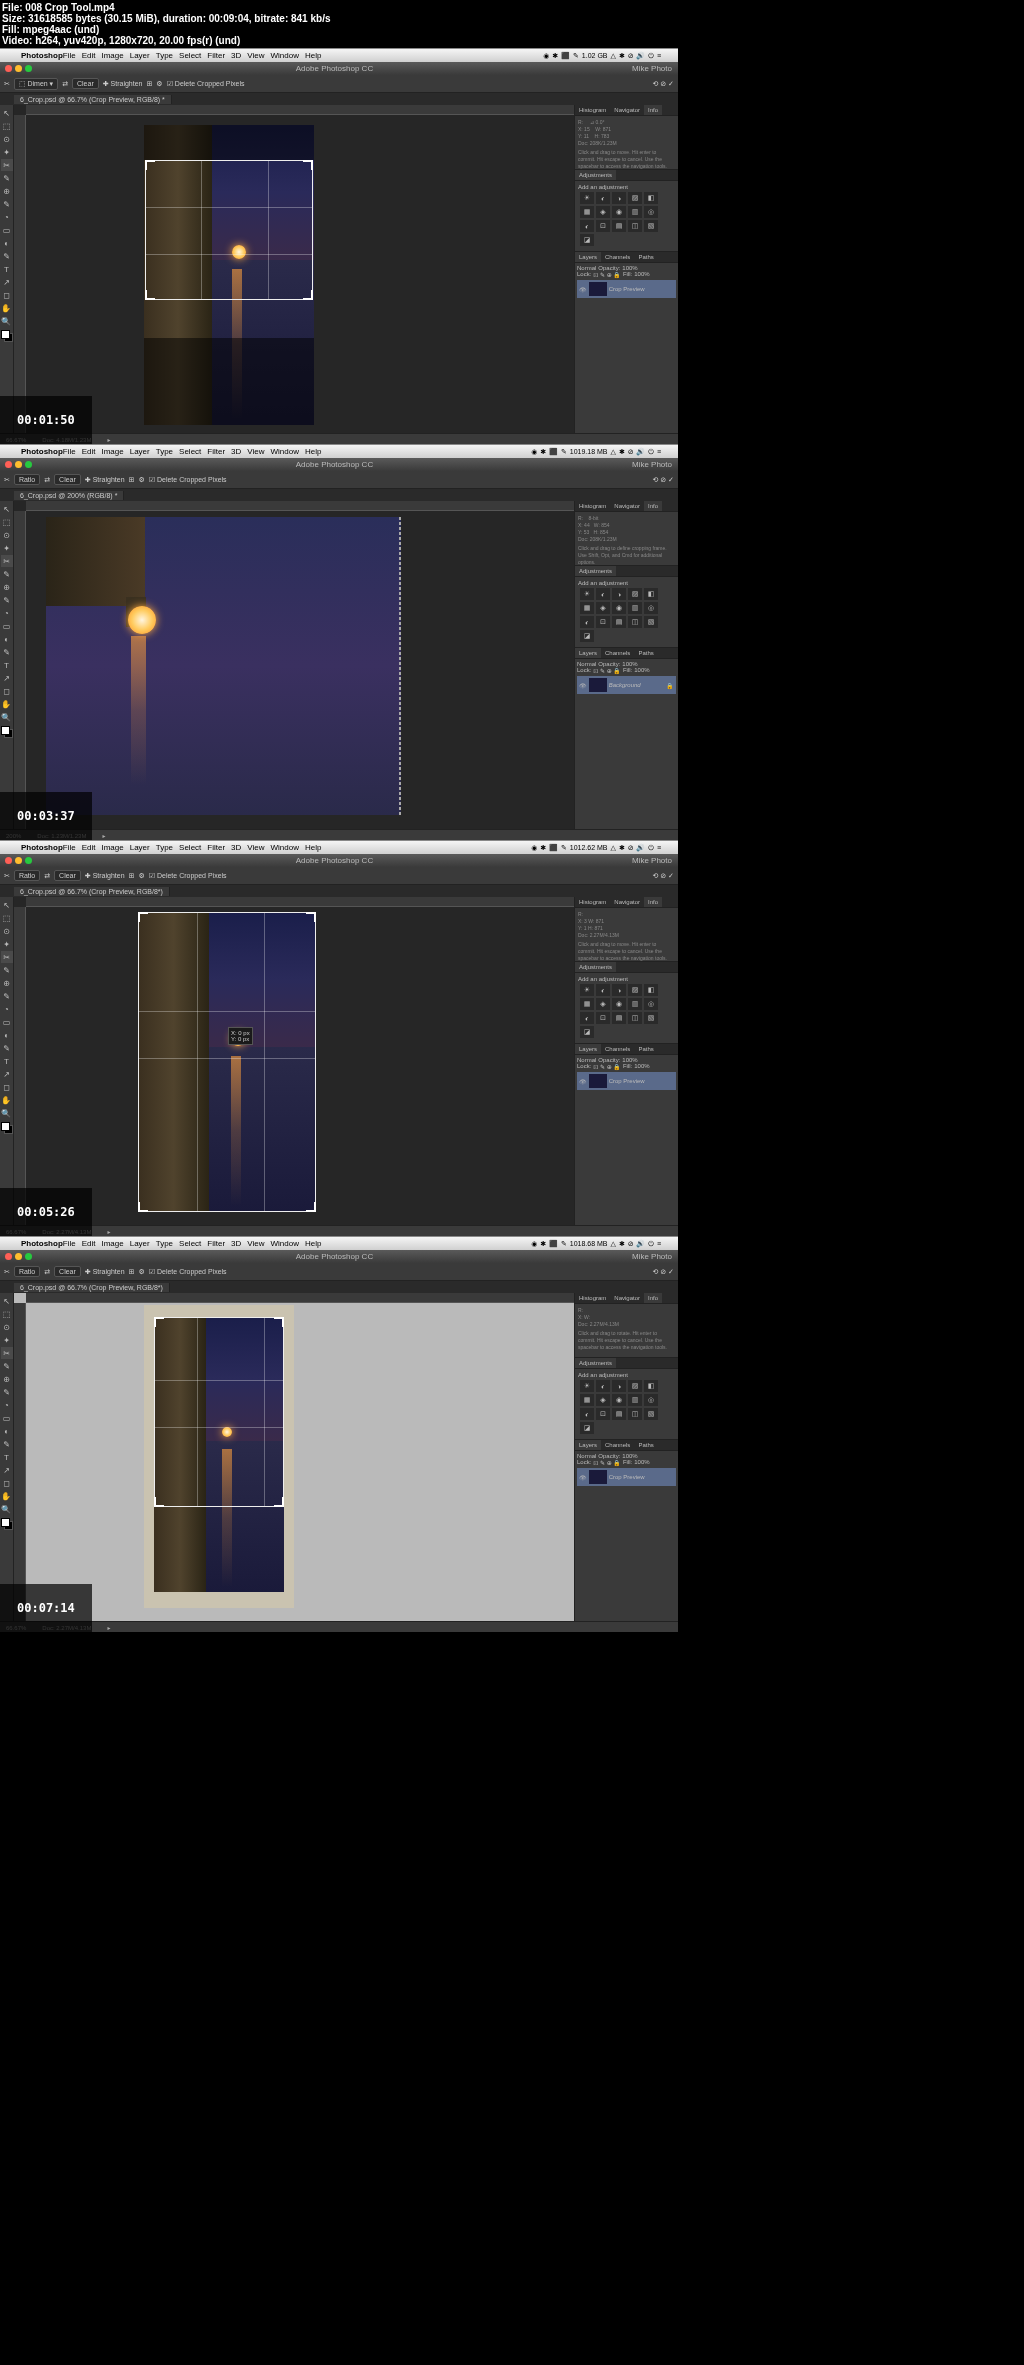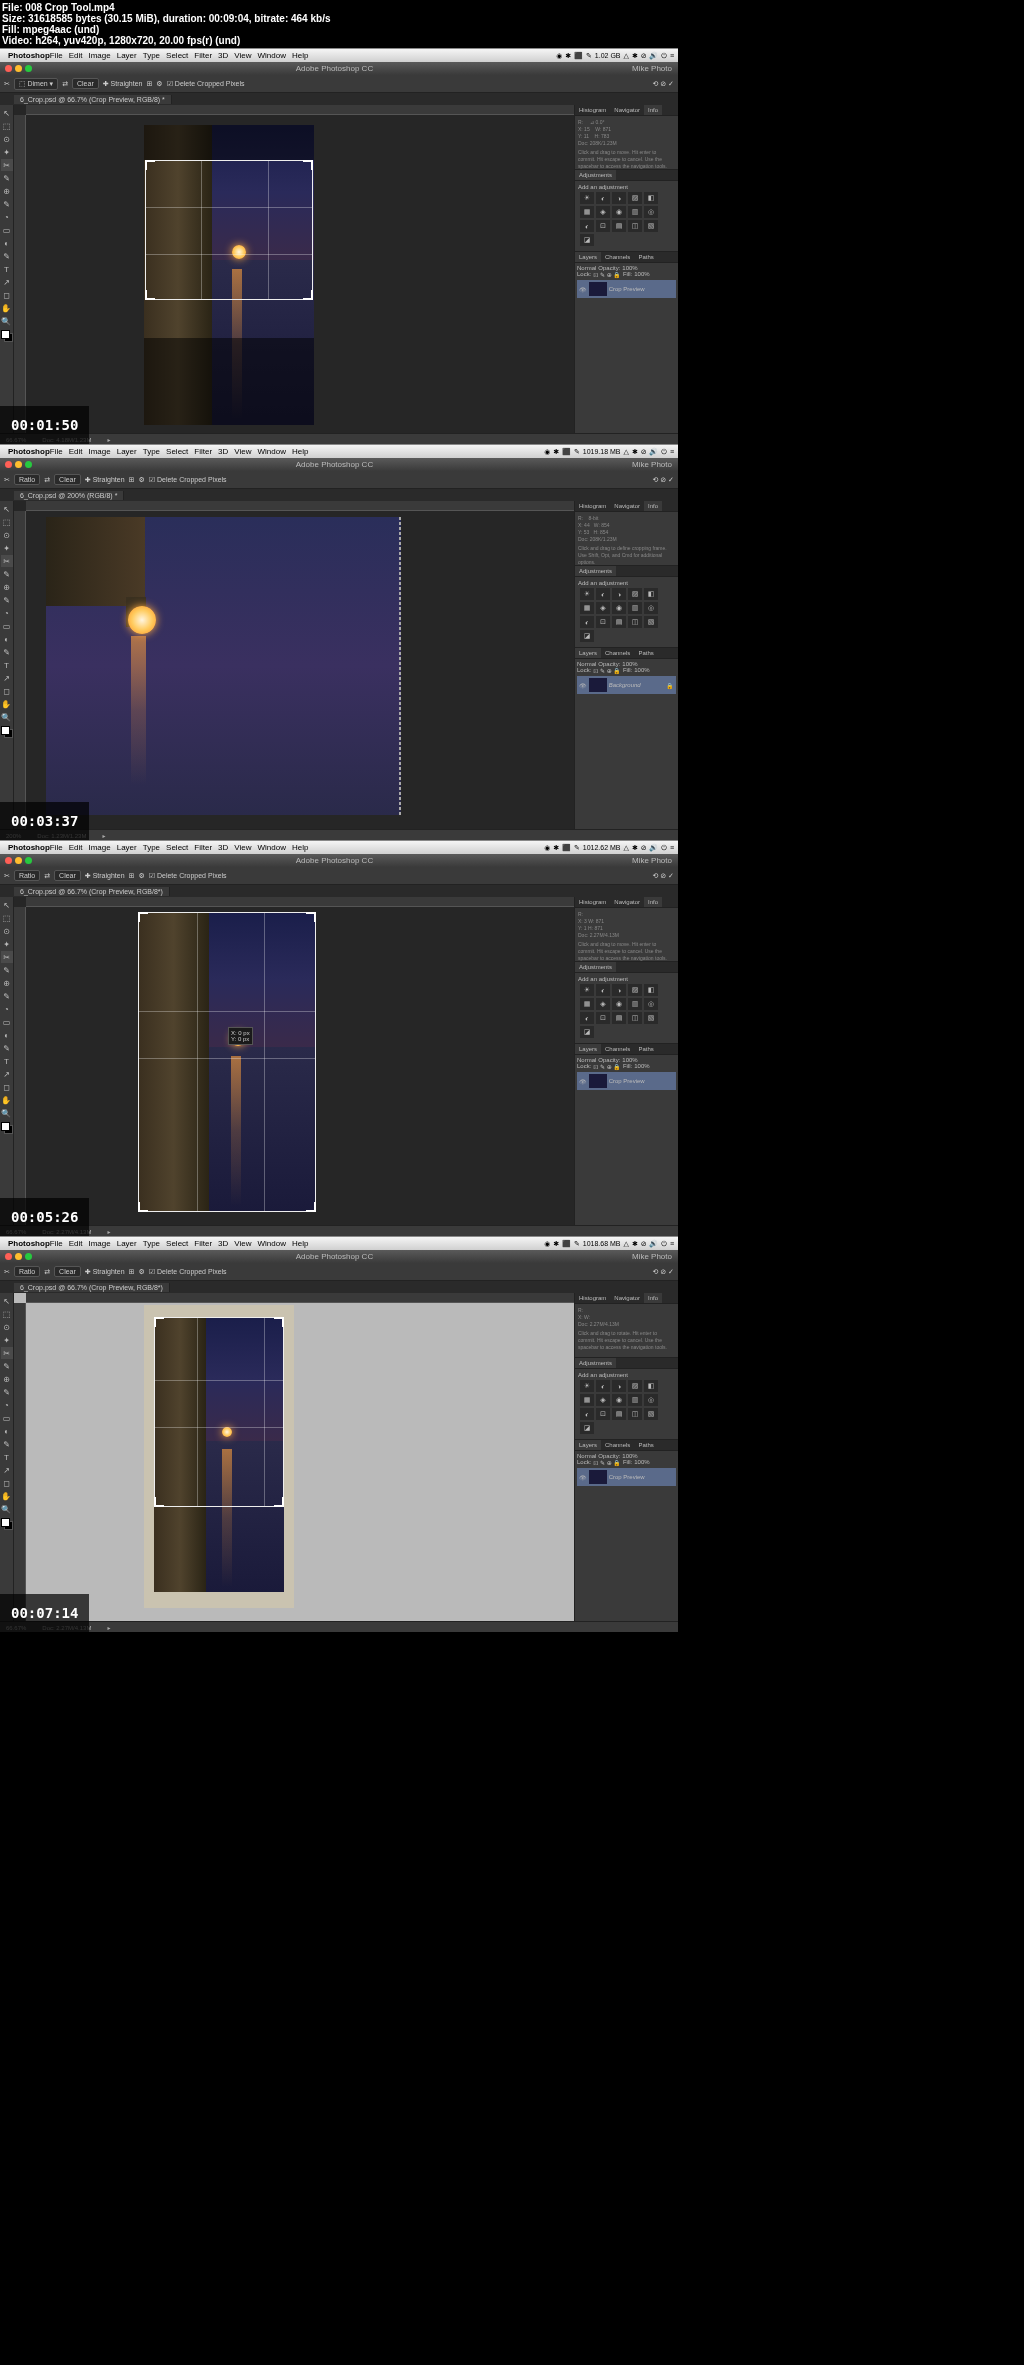--- a/index.html
+++ b/index.html
@@ -1,19 +1,19 @@
 <!DOCTYPE html>
 <html><head>
 <meta charset="utf-8">
 <style>
 *{margin:0;padding:0;box-sizing:border-box;font-family:Arial,sans-serif}
 body{background:#000;color:#fff;font-size:9px;width:678px}
 .meta-text{background:#000;color:#fff;font-family:monospace;font-size:10px;padding:2px;font-weight:bold}
 .frame{position:relative;height:396px;background:#3a3a3a;border-top:1px solid #888}
-.mac-menubar{height:13px;background:linear-gradient(#f5f5f5,#d0d0d0);display:flex;align-items:center;color:#000;font-size:8px;padding:0 4px}
+.mac-menubar{height:13px;background:linear-gradient(#f5f5f5,#d0d0d0);display:flex;align-items:center;color:#000;font-size:8px;padding:0 17px}
 .mac-menubar .apple{margin-right:4px}
 .mac-menubar span{margin-right:6px}
 .mac-menubar .right{margin-left:auto;display:flex;gap:3px;align-items:center}
 .mac-menubar .right span{font-size:7px;margin:0}
 .titlebar{height:13px;background:linear-gradient(#5a5a5a,#3a3a3a);display:flex;align-items:center;color:#bbb;font-size:8px}
 .titlebar .dots{display:flex;gap:3px;margin:0 5px}
 .titlebar .dot{width:7px;height:7px;border-radius:50%}
 .titlebar .center{margin:0 auto}
 .optbar{height:18px;background:#3a3a3a;border-bottom:1px solid #222;display:flex;align-items:center;padding:0 4px;gap:4px;font-size:7px;color:#ccc}
 .optbar .btn{background:#2a2a2a;border:1px solid #555;padding:1px 4px;border-radius:2px;font-size:7px}
@@ -59,30 +59,30 @@
 .panel-tabs span{padding:2px 4px;font-size:6px}
 .panel-body{padding:3px;border-bottom:1px solid #222}
 .panel-info{font-size:5px;color:#888;line-height:1.4}
 .adj-icons{display:flex;flex-wrap:wrap;gap:2px;padding:2px}
 .adj-icons span{width:14px;height:12px;background:#2a2a2a;display:flex;align-items:center;justify-content:center;font-size:7px}
 .layers-body{padding:2px}
 .layer-row{display:flex;align-items:center;gap:2px;padding:2px;background:#5a6a8a;margin-top:2px}
 .layer-row.bg{background:#5a6a8a}
 .layer-thumb{width:18px;height:14px;background:#1a1a3a}
 .statusbar{height:12px;background:#3a3a3a;border-top:1px solid #222;display:flex;align-items:center;font-size:6px;color:#aaa;padding:0 6px;gap:16px}
-.timestamp{position:absolute;bottom:0;left:0;color:#fff;font-family:monospace;font-size:14px;background:rgba(0,0,0,0.7);padding:11px;font-weight:bold}
+.timestamp{position:absolute;bottom:0;left:0;color:#fff;font-family:monospace;font-size:12px;background:rgba(0,0,0,0.7);padding:17px;font-weight:bold}
 .tooltip{position:absolute;background:#1a1a1a;border:1px solid #555;padding:2px;font-size:6px;color:#ccc}
 .marching{border:1px dashed #aaa}
 </style>
 </head>
 <body>
 
 <div class="meta-text">
   <div>File: 008 Crop Tool.mp4</div>
-  <div>Size: 31618585 bytes (30.15 MiB), duration: 00:09:04, bitrate: 464 kb/s</div>
+  <div>Size: 31618585 bytes (30.15 MiB), duration: 00:09:04, bitrate: 841 kb/s</div>
   <div>Fill: mpeg4aac (und)</div>
   <div>Video: h264, yuv420p, 1280x720, 20.00 fps(r) (und)</div>
 </div>
 
 <div class="frame">
   <div class="mac-menubar">
     <span class="apple"></span>
     <b>Photoshop</b>
     <span>File</span>
       <span>Edit</span>

